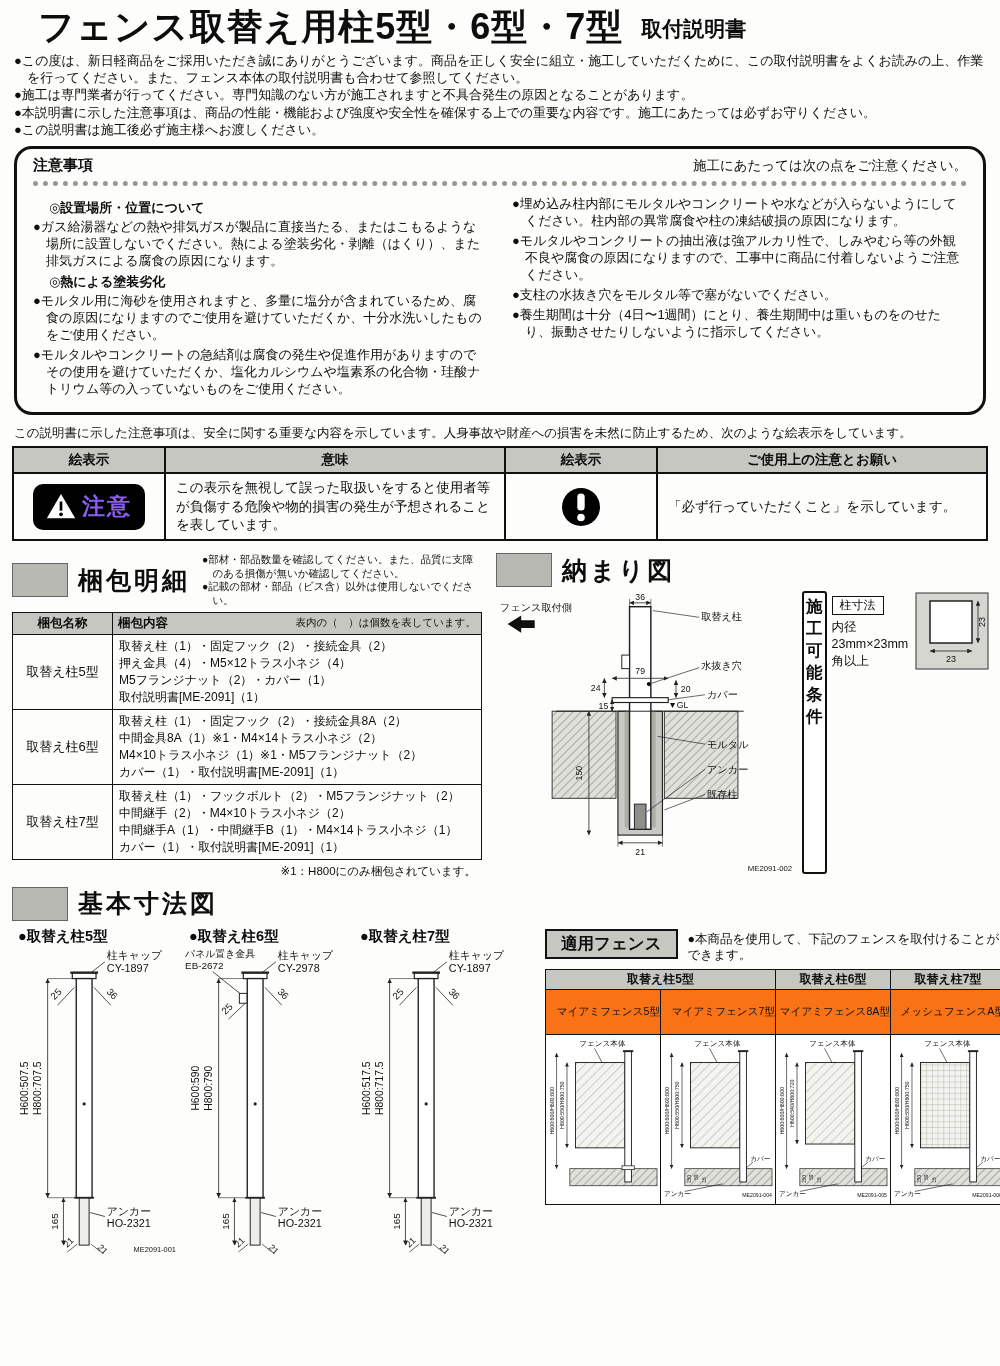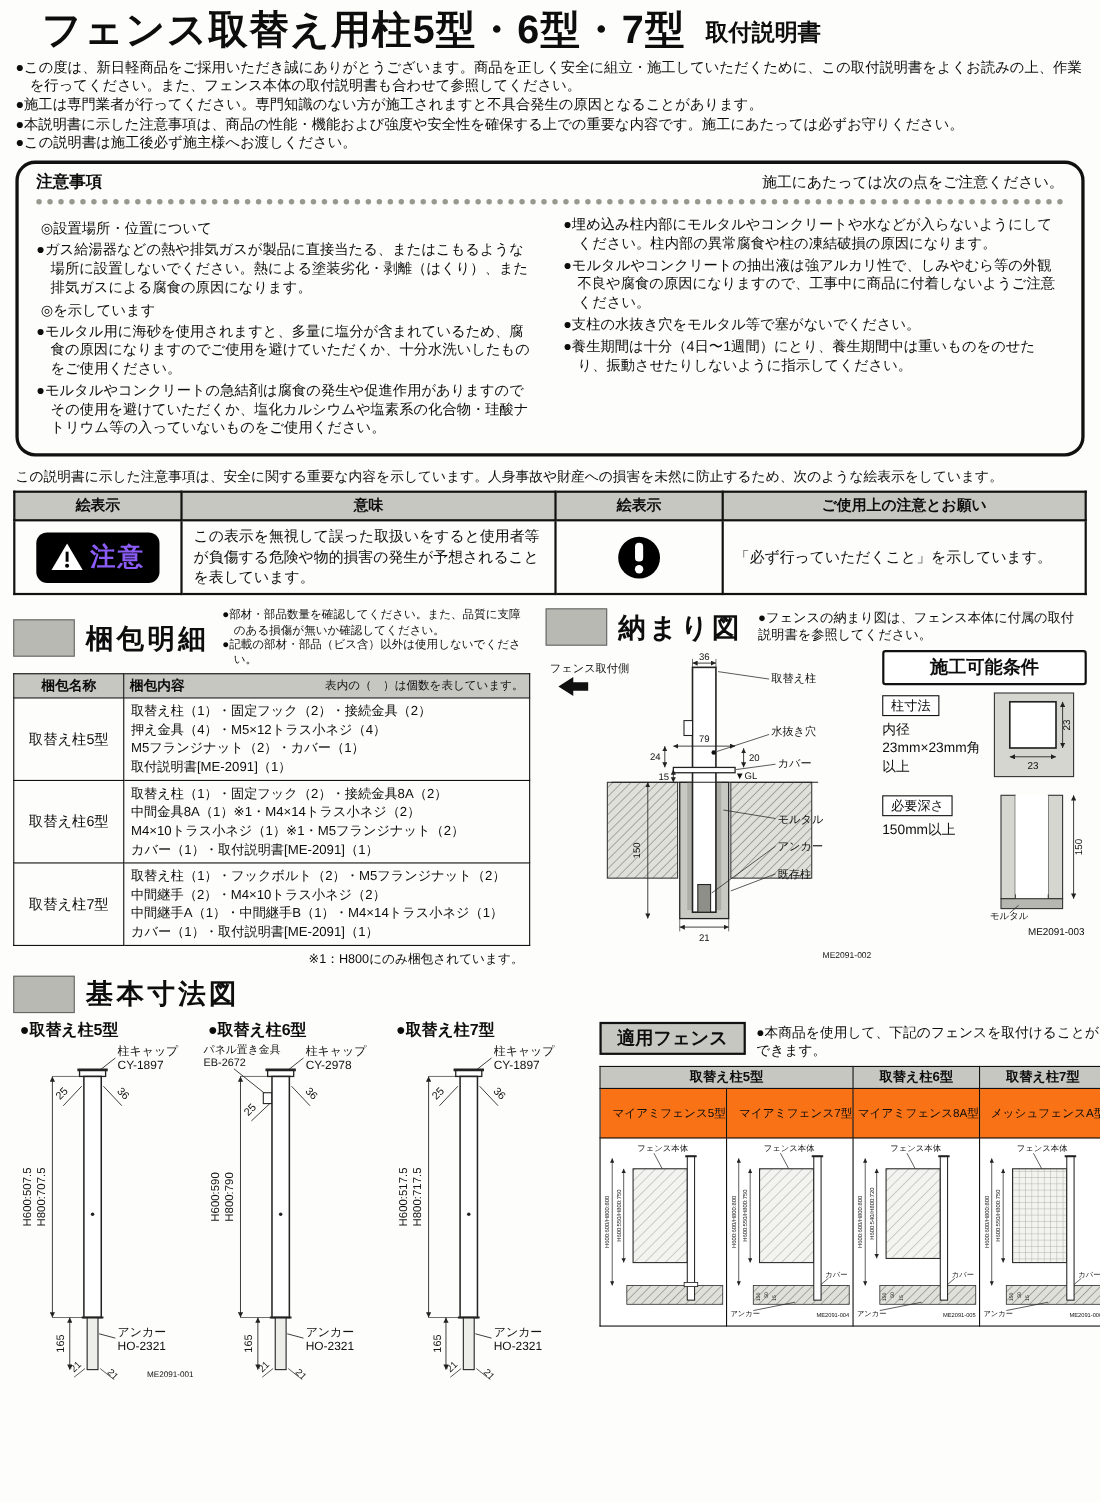--- a/index.html
+++ b/index.html
@@ -12,21 +12,21 @@
 .intro{margin:2px 2px 8px}
 .intro p{font-size:13px;line-height:1.33;padding-left:1em;text-indent:-1em}
 .caution-box{border:3px solid #111;border-radius:18px;padding:7px 16px 12px;margin:4px 2px 10px}
 .caution-head{display:flex;justify-content:space-between;align-items:flex-end}
 .caution-title{font-size:15px;font-weight:bold}
 .caution-note{font-size:13.5px}
 .divider{border-top:5px dotted #98988f;margin:6px 0 9px}
 .caution-cols{display:flex;gap:24px}
 .caution-cols .col{flex:1}
 .col p{font-size:13px;line-height:1.31;padding-left:1em;text-indent:-1em;margin-bottom:3px}
-.col p.subhead{font-weight:normal;padding-left:0;text-indent:0;margin:4px 4px 2px}
+.col p.subhead{font-weight:bold;padding-left:0;text-indent:0;margin:4px 16px 2px}
 .pictogram-note{font-size:12.5px;margin:2px 2px 4px}
 table.pictogram{width:100%;border-collapse:collapse;margin-bottom:12px}
 .pictogram th{background:#c7c7c2;border:2px solid #111;font-size:13.5px;padding:3px}
 .pictogram td{border:2px solid #111;font-size:13.5px;padding:5px 10px;line-height:1.35;vertical-align:middle}
 .pictogram .icon-cell{width:152px;text-align:center}
 .pictogram .meaning-cell{width:340px}
 .caution-badge{width:112px;height:46px;background:#000;color:#8b5cf6;border-radius:10px;display:flex;align-items:center;justify-content:center;gap:6px;margin:0 auto}
 .caution-badge span{font-size:23px;font-weight:bold;letter-spacing:2px}
 .mid{display:flex;gap:14px;margin-top:6px;margin-bottom:8px}
 .mid-left{width:472px}
@@ -40,21 +40,21 @@
 table.packing{width:100%;border-collapse:collapse;margin-top:2px}
 .packing th,.packing td{border:1.5px solid #111}
 .packing th{background:#c7c7c2;font-size:12.5px;padding:2px 5px;text-align:right}
 .packing th.name-h{text-align:center;width:100px}
 .th-flex{display:flex;justify-content:space-between;align-items:center}
 .th-note{font-size:10.5px;font-weight:normal}
 .packing td.name{width:100px;text-align:center;font-size:13px}
 .packing td.content{font-size:12px;line-height:1.42;padding:3px 6px}
 .packing-footnote{font-size:11.5px;text-align:right;margin-top:4px;padding-right:6px}
 .layout-body{display:flex;gap:6px}
-.cond-panel{width:186px;display:flex;flex-direction:column;gap:5px}
+.cond-panel{width:186px;display:flex;gap:5px}
 .cond-title{border:2px solid #111;font-size:16.5px;font-weight:bold;text-align:center;padding:3px 2px;border-radius:3px;background:#fff}
 .cond-row{display:flex;gap:4px;align-items:flex-start}
 .cond-left{flex:1;padding-top:4px}
 .small-label{border:1.5px solid #111;font-size:12px;padding:0 7px;display:inline-block;margin-bottom:4px;background:#fff}
 .cond-text{font-size:12.5px;line-height:1.35}
 .fig-code{font-size:9px;text-align:right;padding-right:2px}
 .bottom{display:flex;gap:20px}
 .posts{display:flex;width:514px}
 .post-fig{width:171px}
 .post-caption{font-size:14.5px;font-weight:bold;margin:2px 0 0 6px;white-space:nowrap}
@@ -108,21 +108,21 @@
   <div class="caution-box">
     <div class="caution-head">
       <span class="caution-title">注意事項</span>
       <span class="caution-note">施工にあたっては次の点をご注意ください。</span>
     </div>
     <div class="divider"></div>
     <div class="caution-cols">
       <div class="col">
         <p class="subhead">◎設置場所・位置について</p>
         <p>●ガス給湯器などの熱や排気ガスが製品に直接当たる、またはこもるような場所に設置しないでください。熱による塗装劣化・剥離（はくり）、また排気ガスによる腐食の原因になります。</p>
-        <p class="subhead">◎を示しています</p>
+        <p class="subhead">◎熱による塗装劣化</p>
         <p>●モルタル用に海砂を使用されますと、多量に塩分が含まれているため、腐食の原因になりますのでご使用を避けていただくか、十分水洗いしたものをご使用ください。</p>
         <p>●モルタルやコンクリートの急結剤は腐食の発生や促進作用がありますのでその使用を避けていただくか、塩化カルシウムや塩素系の化合物・珪酸ナトリウム等の入っていないものをご使用ください。</p>
       </div>
       <div class="col">
         <p>●埋め込み柱内部にモルタルやコンクリートや水などが入らないようにしてください。柱内部の異常腐食や柱の凍結破損の原因になります。</p>
         <p>●モルタルやコンクリートの抽出液は強アルカリ性で、しみやむら等の外観不良や腐食の原因になりますので、工事中に商品に付着しないようご注意ください。</p>
         <p>●支柱の水抜き穴をモルタル等で塞がないでください。</p>
         <p>●養生期間は十分（4日〜1週間）にとり、養生期間中は重いものをのせたり、振動させたりしないように指示してください。</p>
       </div>
     </div>
@@ -212,21 +212,20 @@
         </tr>
       </tbody>
         </table>
       <div class="packing-footnote">※1：H800にのみ梱包されています。</div>
     </div>
 
     <div class="mid-right">
       <div class="section-head">
         <div class="gray-tab"></div>
         <div class="section-title">納まり図</div>
-        <div class="head-note-wide">●フェンスの納まり図は、フェンス本体に付属の取付説明書を参照してください。</div>
       </div>
       <div class="layout-body">
 
         <svg viewBox="0 0 310 292" width="300" height="283">
           <text x="4" y="20" font-size="10.5">フェンス取付側</text>
           <polygon points="40,30 26,30 26,25 12,34 26,43 26,38 40,38" fill="#111"></polygon>
 
           <rect x="58" y="124" width="66" height="90" fill="url(#hatch)" stroke="#333" stroke-width="1"></rect>
           <rect x="174" y="124" width="76" height="90" fill="url(#hatch)" stroke="#333" stroke-width="1"></rect>
 

